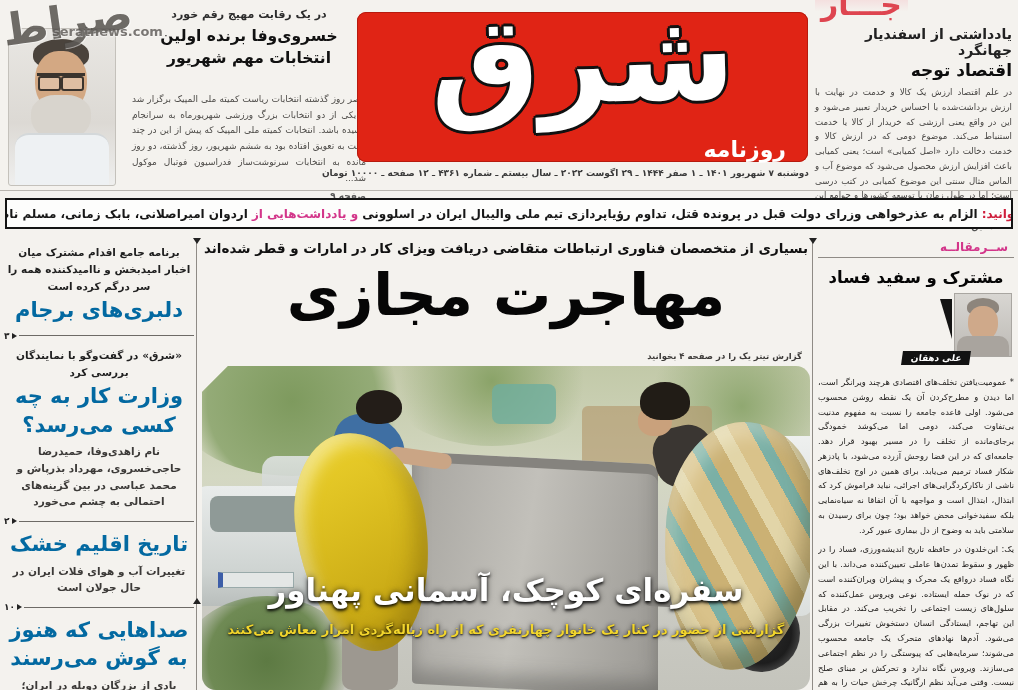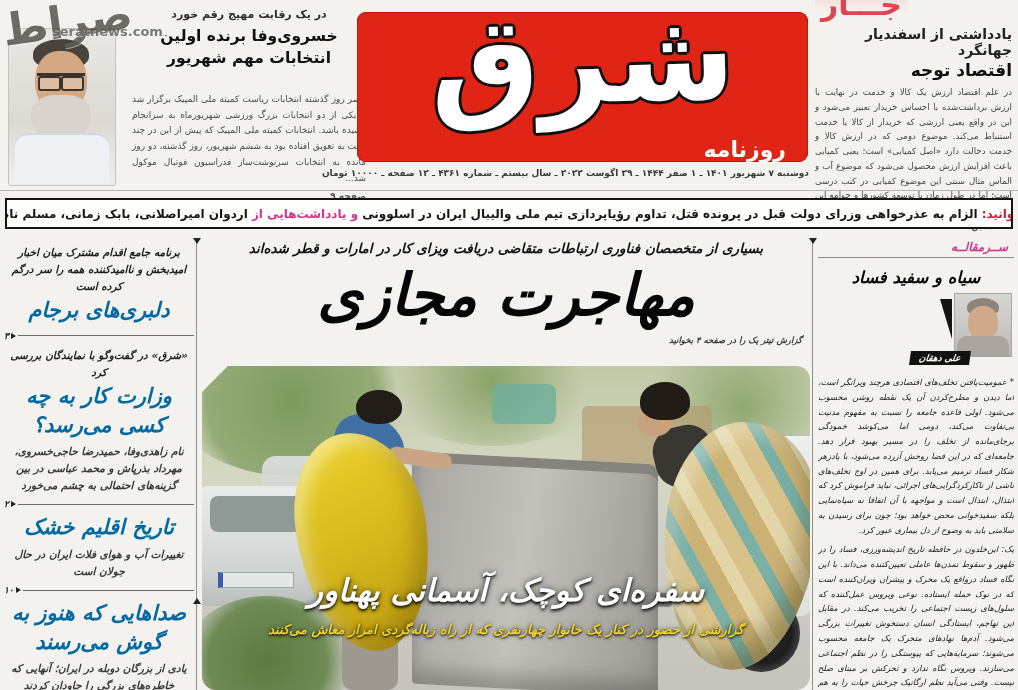--- a/index.html
+++ b/index.html
@@ -74,42 +74,42 @@
     position:absolute;left:5px;top:198px;width:1004px;height:27px;
     background:#fdfdfc;border:2px solid #141414;
     display:flex;align-items:center;justify-content:center;gap:4px;
     font-size:12px;white-space:nowrap;overflow:hidden;
   }
   .strip-lead{color:#cf1f3c;font-weight:bold;}
   .strip-black{color:#171717;font-weight:bold;}
   .strip-pink{color:#d3368a;font-weight:bold;}
 
   
-  #main{position:absolute;top:236px;left:0;width:1018px;height:454px;font-style:italic;}
+  #main{position:absolute;top:236px;left:0;width:1018px;height:454px;}
   .vdivider{position:absolute;top:4px;bottom:0;width:0;border-left:1px solid #8f8b86;}
   #div-left{left:196px;}
   #div-right{left:812px;}
   .div-tri-top{position:absolute;top:-2px;left:-4px;width:0;height:0;border-left:4px solid transparent;border-right:4px solid transparent;border-top:6px solid #222;}
   .div-tri-bot{position:absolute;bottom:86px;left:-4px;width:0;height:0;border-left:4px solid transparent;border-right:4px solid transparent;border-bottom:6px solid #222;}
 
   
   #leftcol{position:absolute;left:0;top:2px;width:190px;height:452px;overflow:hidden;padding:0 2px 0 4px;}
   .lc-kicker{font-size:10.5px;font-weight:bold;color:#1f1f1f;text-align:center;line-height:1.6;margin:6px 0 2px;}
   .lc-headline{font-size:21px;font-weight:bold;color:#0369a1;text-align:center;line-height:1.35;margin:2px 0 4px;}
   .lc-sub{font-size:10.5px;font-weight:bold;color:#3c3a38;text-align:center;line-height:1.6;margin:2px 0 4px;}
   .lc-marker{display:flex;align-items:center;direction:ltr;margin:6px 0 4px;}
   .lc-marker .num{font-size:9px;font-weight:bold;color:#222;margin-right:2px;}
   .lc-marker .tri{width:0;height:0;border-top:3px solid transparent;border-bottom:3px solid transparent;border-left:5px solid #222;margin-right:2px;}
   .lc-marker .line{flex:1;border-top:1px solid #6d6a66;}
 
   
   #centercol{position:absolute;left:202px;top:0px;width:608px;height:454px;}
   .ms-kicker{font-size:13.5px;font-weight:bold;color:#111;text-align:center;margin:4px 0 2px;}
   .ms-headline{font-size:58px;font-weight:bold;color:#060606;text-align:center;line-height:1.3;margin:0;}
-  .ms-readref{font-size:8.5px;font-weight:bold;color:#3d3b39;margin:2px 0 0 0;text-align:right;padding-right:8px;}
+  .ms-readref{font-size:8.5px;font-weight:bold;color:#3d3b39;margin:18px 0 0 0;text-align:right;padding-right:8px;}
 
   
   #photo{
     position:absolute;left:0;top:130px;width:608px;height:324px;
     border-radius:14px;overflow:hidden;
     clip-path:polygon(26px 0,100% 0,100% 100%,0 100%,0 26px);
     background:linear-gradient(180deg,#c2c9a8 0%,#d4d8c2 34%,#cfcfc8 55%,#c4c4bc 100%);
   }
   .ph-blob{position:absolute;border-radius:50%;}
   .ph-foliage1{left:-30px;top:-40px;width:240px;height:150px;background:radial-gradient(circle,#7e9a5e 0%,#94ab77 60%,transparent 75%);}
@@ -313,21 +313,21 @@
       <div class="ph-caption-sub" data-interactable="false">گزارشی از حضور در کنار یک خانوار چهارنفری که از راه زباله‌گردی امرار معاش می‌کنند</div>
     </div>
   </div>
 
   <div class="vdivider" id="div-right" data-interactable="false">
     <div class="div-tri-top" data-interactable="false"></div>
   </div>
 
   <div id="editcol" data-interactable="false">
     <div class="ed-label" data-interactable="false">ســرمقالــه</div>
-    <p class="ed-headline" data-interactable="false">سیاه و سفید فساد</p>
+    <p class="ed-headline" data-interactable="false">مشترک و سفید فساد</p>
     <div class="ed-authorbox" data-interactable="false">
       <div class="ed-photo" data-interactable="false">
         <div class="h" data-interactable="false"></div>
         <div class="f" data-interactable="false"></div>
         <div class="s" data-interactable="false"></div>
       </div>
       <div class="ed-wedge" data-interactable="false"></div>
       <div class="ed-author" data-interactable="false">علی دهقان</div>
     </div>
     <p class="ed-body" data-interactable="false">* عمومیت‌یافتن تخلف‌های اقتصادی هرچند ویرانگر است، اما دیدن و مطرح‌کردن آن یک نقطه روشن محسوب می‌شود. اولی قاعده جامعه را نسبت به مفهوم مدنیت بی‌تفاوت می‌کند، دومی اما می‌کوشد خمودگی برجای‌مانده از تخلف را در مسیر بهبود قرار دهد. جامعه‌ای که در این فضا روحش آزرده می‌شود، با پادزهر شکار فساد ترمیم می‌یابد. برای همین در اوج تخلف‌های ناشی از ناکارکردگرایی‌های اجرائی، نباید فراموش کرد که ابتذال، ابتذال است و مواجهه با آن اتفاقا نه سیاه‌نمایی بلکه سفیدخوانی محض خواهد بود؛ چون برای رسیدن به سلامتی باید به وضوح از دل بیماری عبور کرد.</p>

